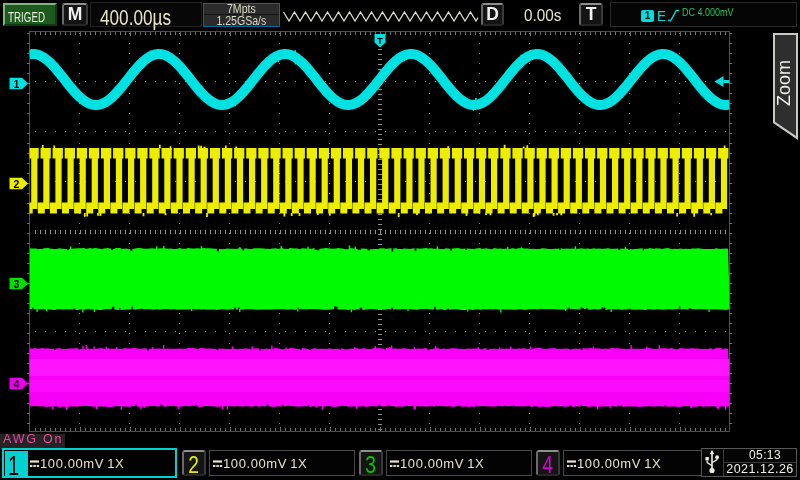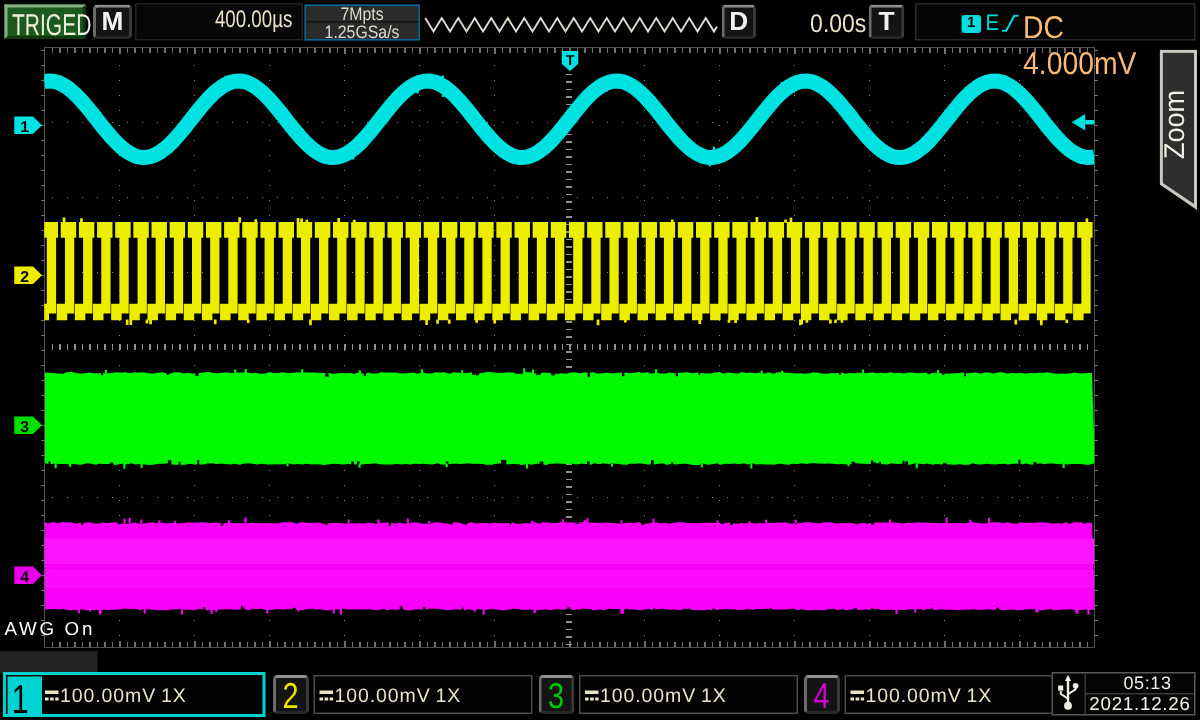--- a/index.html
+++ b/index.html
@@ -1776,47 +1776,47 @@
     <polygon points="9.5,377.7 22,377.7 28,383.5 22,389.3 9.5,389.3" fill="#e800e8"></polygon>
     <text x="16.5" y="387.7" font-size="10.5" font-weight="bold" fill="#000" text-anchor="middle">4</text>
     <polygon points="374.5,34 385.5,34 385.5,42.5 380,47.5 374.5,42.5" fill="#00e2e2"></polygon>
     <text x="380" y="43.5" font-size="9.5" font-weight="bold" fill="#000" text-anchor="middle">T</text>
     <polygon points="714.5,81.5 723.5,76 723.5,87" fill="#00e2e2"></polygon>
     <rect x="723.5" y="80" width="6" height="3" fill="#00e2e2"></rect>
     <path d="M283.5,12 L289.0,21.0 L294.5,12.0 L300.0,21.0 L305.5,12.0 L311.0,21.0 L316.5,12.0 L322.0,21.0 L327.5,12.0 L333.0,21.0 L338.5,12.0 L344.0,21.0 L349.5,12.0 L355.0,21.0 L360.5,12.0 L366.0,21.0 L371.5,12.0 L377.0,21.0 L382.5,12.0 L388.0,21.0 L393.5,12.0 L399.0,21.0 L404.5,12.0 L410.0,21.0 L415.5,12.0 L421.0,21.0 L426.5,12.0 L432.0,21.0 L437.5,12.0 L443.0,21.0 L448.5,12.0 L454.0,21.0 L459.5,12.0 L465.0,21.0 L470.5,12.0 L476.0,21.0 L478.0,17.7" fill="none" stroke="#dcdcd0" stroke-width="1.3"></path>
   </svg>
 
 <div class="abs" style="left:3px;top:3px;width:54px;height:23px;background:#1d5a1d;border:2px solid;border-color:#83b383 #0e3a0e #0e3a0e #83b383"></div>
-<div class="abs" style="left:7.5px;top:11px;color:#efefdf;font-size:20px;line-height:13.5px;white-space:nowrap"><span class="sxl" style="transform:scaleX(0.70)">TRIGED</span></div>
+<div class="abs" style="left:7.5px;top:11px;color:#efefdf;font-size:14px;line-height:13.5px;white-space:nowrap"><span class="sxl" style="transform:scaleX(0.70)">TRIGED</span></div>
 <div class="btn abs" style="left:62px;top:3px;width:26px;height:23px;font-size:17.5px;line-height:18px">M</div>
 <div class="abs" style="left:90px;top:2px;width:112px;height:25px;border:1px solid #222;background:#070707"></div>
-<div class="abs ctext" style="left:90px;top:5px;width:112px;font-size:16px;text-align:right"><span class="sx" style="transform:scaleX(0.78)">400.00µs</span></div>
+<div class="abs ctext" style="left:90px;top:5px;width:112px;font-size:22px;text-align:left"><span class="sx" style="transform:scaleX(0.78)">400.00µs</span></div>
 <div class="abs" style="left:203px;top:3px;width:77px;height:24px;background:#2b2b2b;border:1px solid #0369a1;color:#dcdccc;font-size:12px;text-align:center">
   <div style="height:11px;line-height:11px;border-bottom:1px solid #151515"><span class="sx" style="transform:scaleX(0.88)">7Mpts</span></div>
   <div style="height:11px;line-height:12px"><span class="sx" style="transform:scaleX(0.88)">1.25GSa/s</span></div>
 </div>
 <div class="btn abs" style="left:481px;top:3px;width:23px;height:23px;font-size:17.5px;line-height:18px">D</div>
-<div class="abs ctext" style="left:506px;top:6px;width:74px;font-size:17px;text-align:right"><span class="sx" style="transform:scaleX(0.9)">0.00s</span></div>
+<div class="abs ctext" style="left:506px;top:6px;width:74px;font-size:17px;text-align:center"><span class="sx" style="transform:scaleX(0.9)">0.00s</span></div>
 <div class="btn abs" style="left:579px;top:3px;width:24px;height:23px;font-size:17.5px;line-height:18px">T</div>
 <div class="abs" style="left:610px;top:2px;width:187px;height:25px;border:1px solid #2a2a2a;background:#050505"></div>
 <div class="abs" style="left:641px;top:10px;width:13px;height:11.5px;background:#00dede;border-radius:2px;color:#000;font-size:10px;font-weight:bold;text-align:center;line-height:11px">1</div>
 <div class="abs" style="left:657px;top:6.5px;color:#00d8d8;font-size:15px"><span class="sxl" style="transform:scaleX(0.9)">E</span></div>
 <svg class="abs" style="left:667px;top:8.5px" width="13" height="13">
     <path d="M1,11.5 H3.8 L9.2,1.5 H12" fill="none" stroke="#00d8d8" stroke-width="1.4"></path>
   </svg>
-<div class="abs" style="left:682px;top:6.5px;color:#fdba74;font-size:21px"><span class="sxl" style="transform:scaleX(0.9)">DC 4.000mV</span></div>
+<div class="abs" style="left:682px;top:6.5px;color:#22c55e;font-size:10px"><span class="sxl" style="transform:scaleX(0.9)">DC 4.000mV</span></div>
 
 <div class="abs" style="left:773px;top:33px;width:25px;height:107px;background:#c9c9c1;clip-path:polygon(0 0,100% 0,100% 100%,0 84%)"></div>
 <div class="abs" style="left:775px;top:35px;width:21px;height:101px;background:#2e2e2e;clip-path:polygon(0 0,100% 0,100% 100%,0 86%)"></div>
 <div class="abs" style="left:773px;top:35px;width:23px;height:95px;display:flex;align-items:center;justify-content:center;color:#efefe7;font-size:19px">
     <span style="display:inline-block;white-space:nowrap;transform:rotate(-90deg) scaleX(.95)">Zoom</span>
   </div>
 
 <div class="abs" style="left:0;top:434px;width:65px;height:14.5px;background:#242424"></div>
-<div class="abs" style="left:3px;top:412px;color:#ffffff;font-size:12.5px;letter-spacing:1.8px"><span style="display:inline-block">AWG On</span></div>
+<div class="abs" style="left:3px;top:432px;color:#ec4899;font-size:12.5px;letter-spacing:1.8px"><span style="display:inline-block">AWG On</span></div>
 
 <div class="abs" style="left:2px;top:448px;width:175px;height:30px;border:2px solid #00d2d2;background:#020202"></div>
 <div class="abs" style="left:4.5px;top:450.5px;width:23px;height:25px;background:#00d2d2"></div>
 <div class="abs" style="left:3px;top:450.5px;width:21px;height:26px;color:#000;font-size:27px;line-height:30px;text-align:center"><span class="sx" style="transform:scaleX(0.75)">1</span></div>
 <svg class="abs" style="left:29px;top:459.5px" width="11" height="9">
     <path d="M1,1.5 H10" stroke="#e9e4c8" stroke-width="2.2"></path>
     <path d="M1,6 h2.4 M4.4,6 h2.4 M7.8,6 h2.3" stroke="#e9e4c8" stroke-width="2"></path>
   </svg>
 <div class="abs ctext" style="left:40px;top:455.5px;font-size:13px;letter-spacing:0.6px"><span style="white-space:nowrap">100.00mV 1X</span></div>
 

